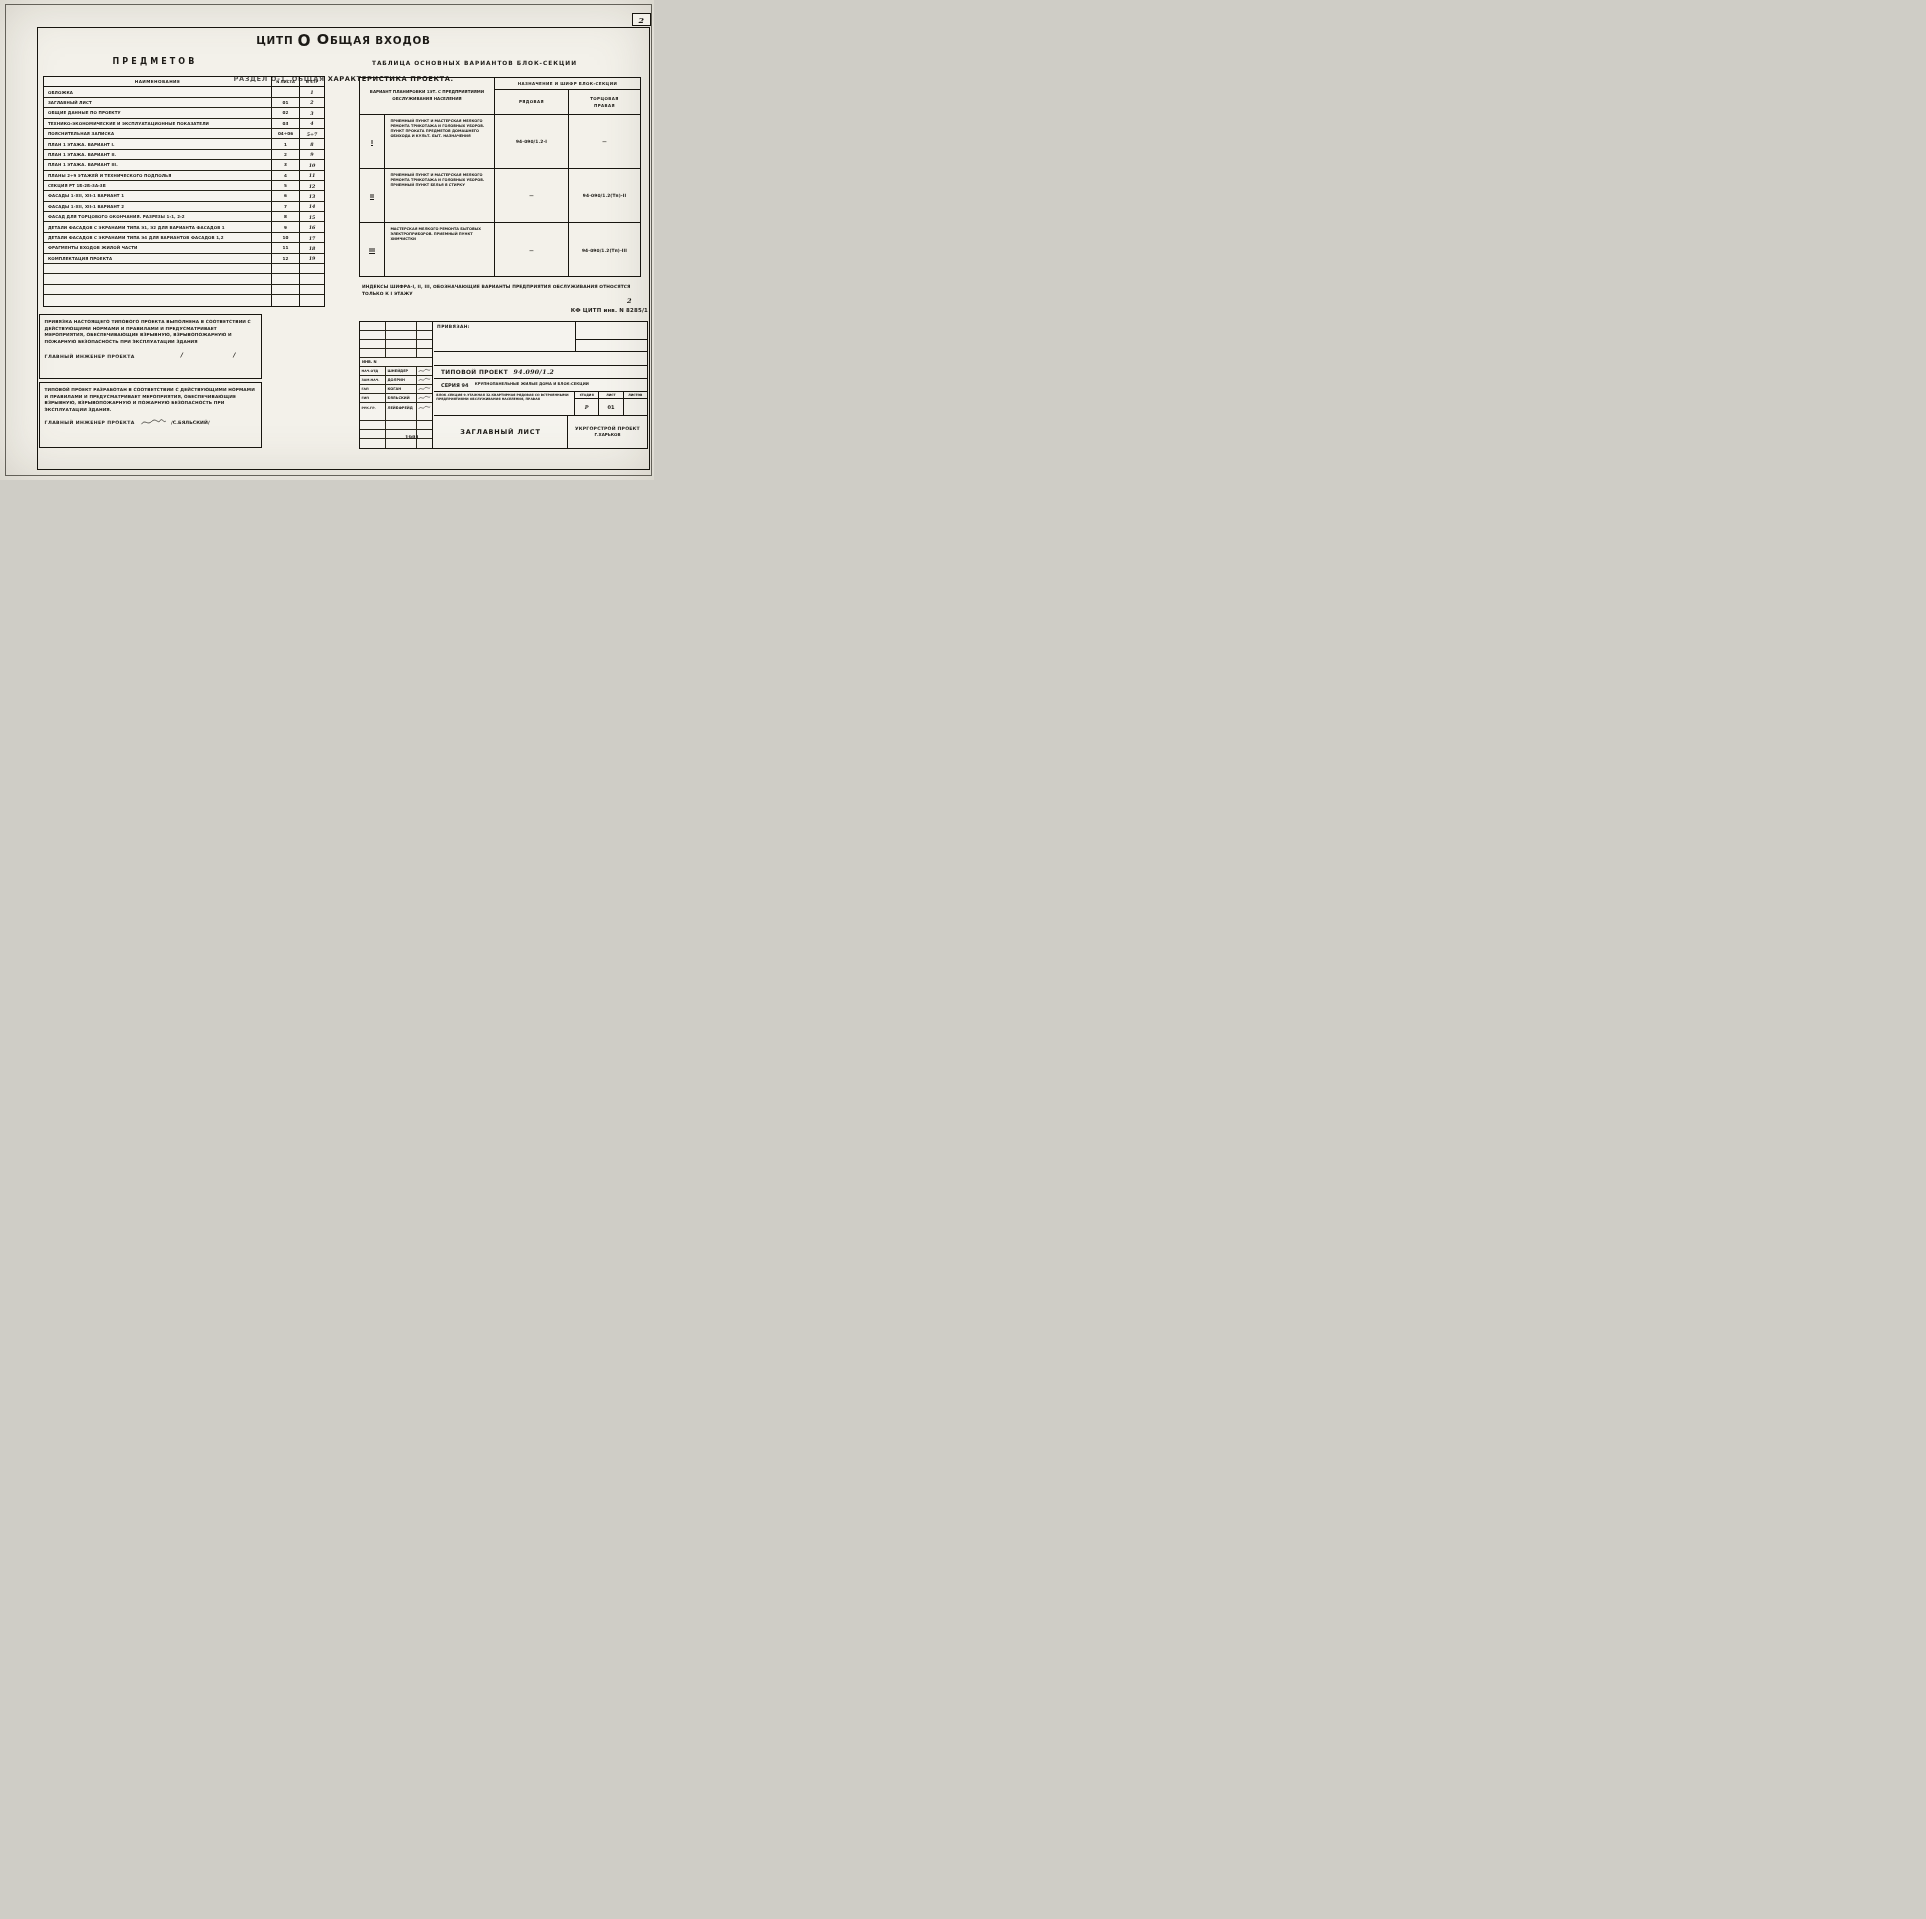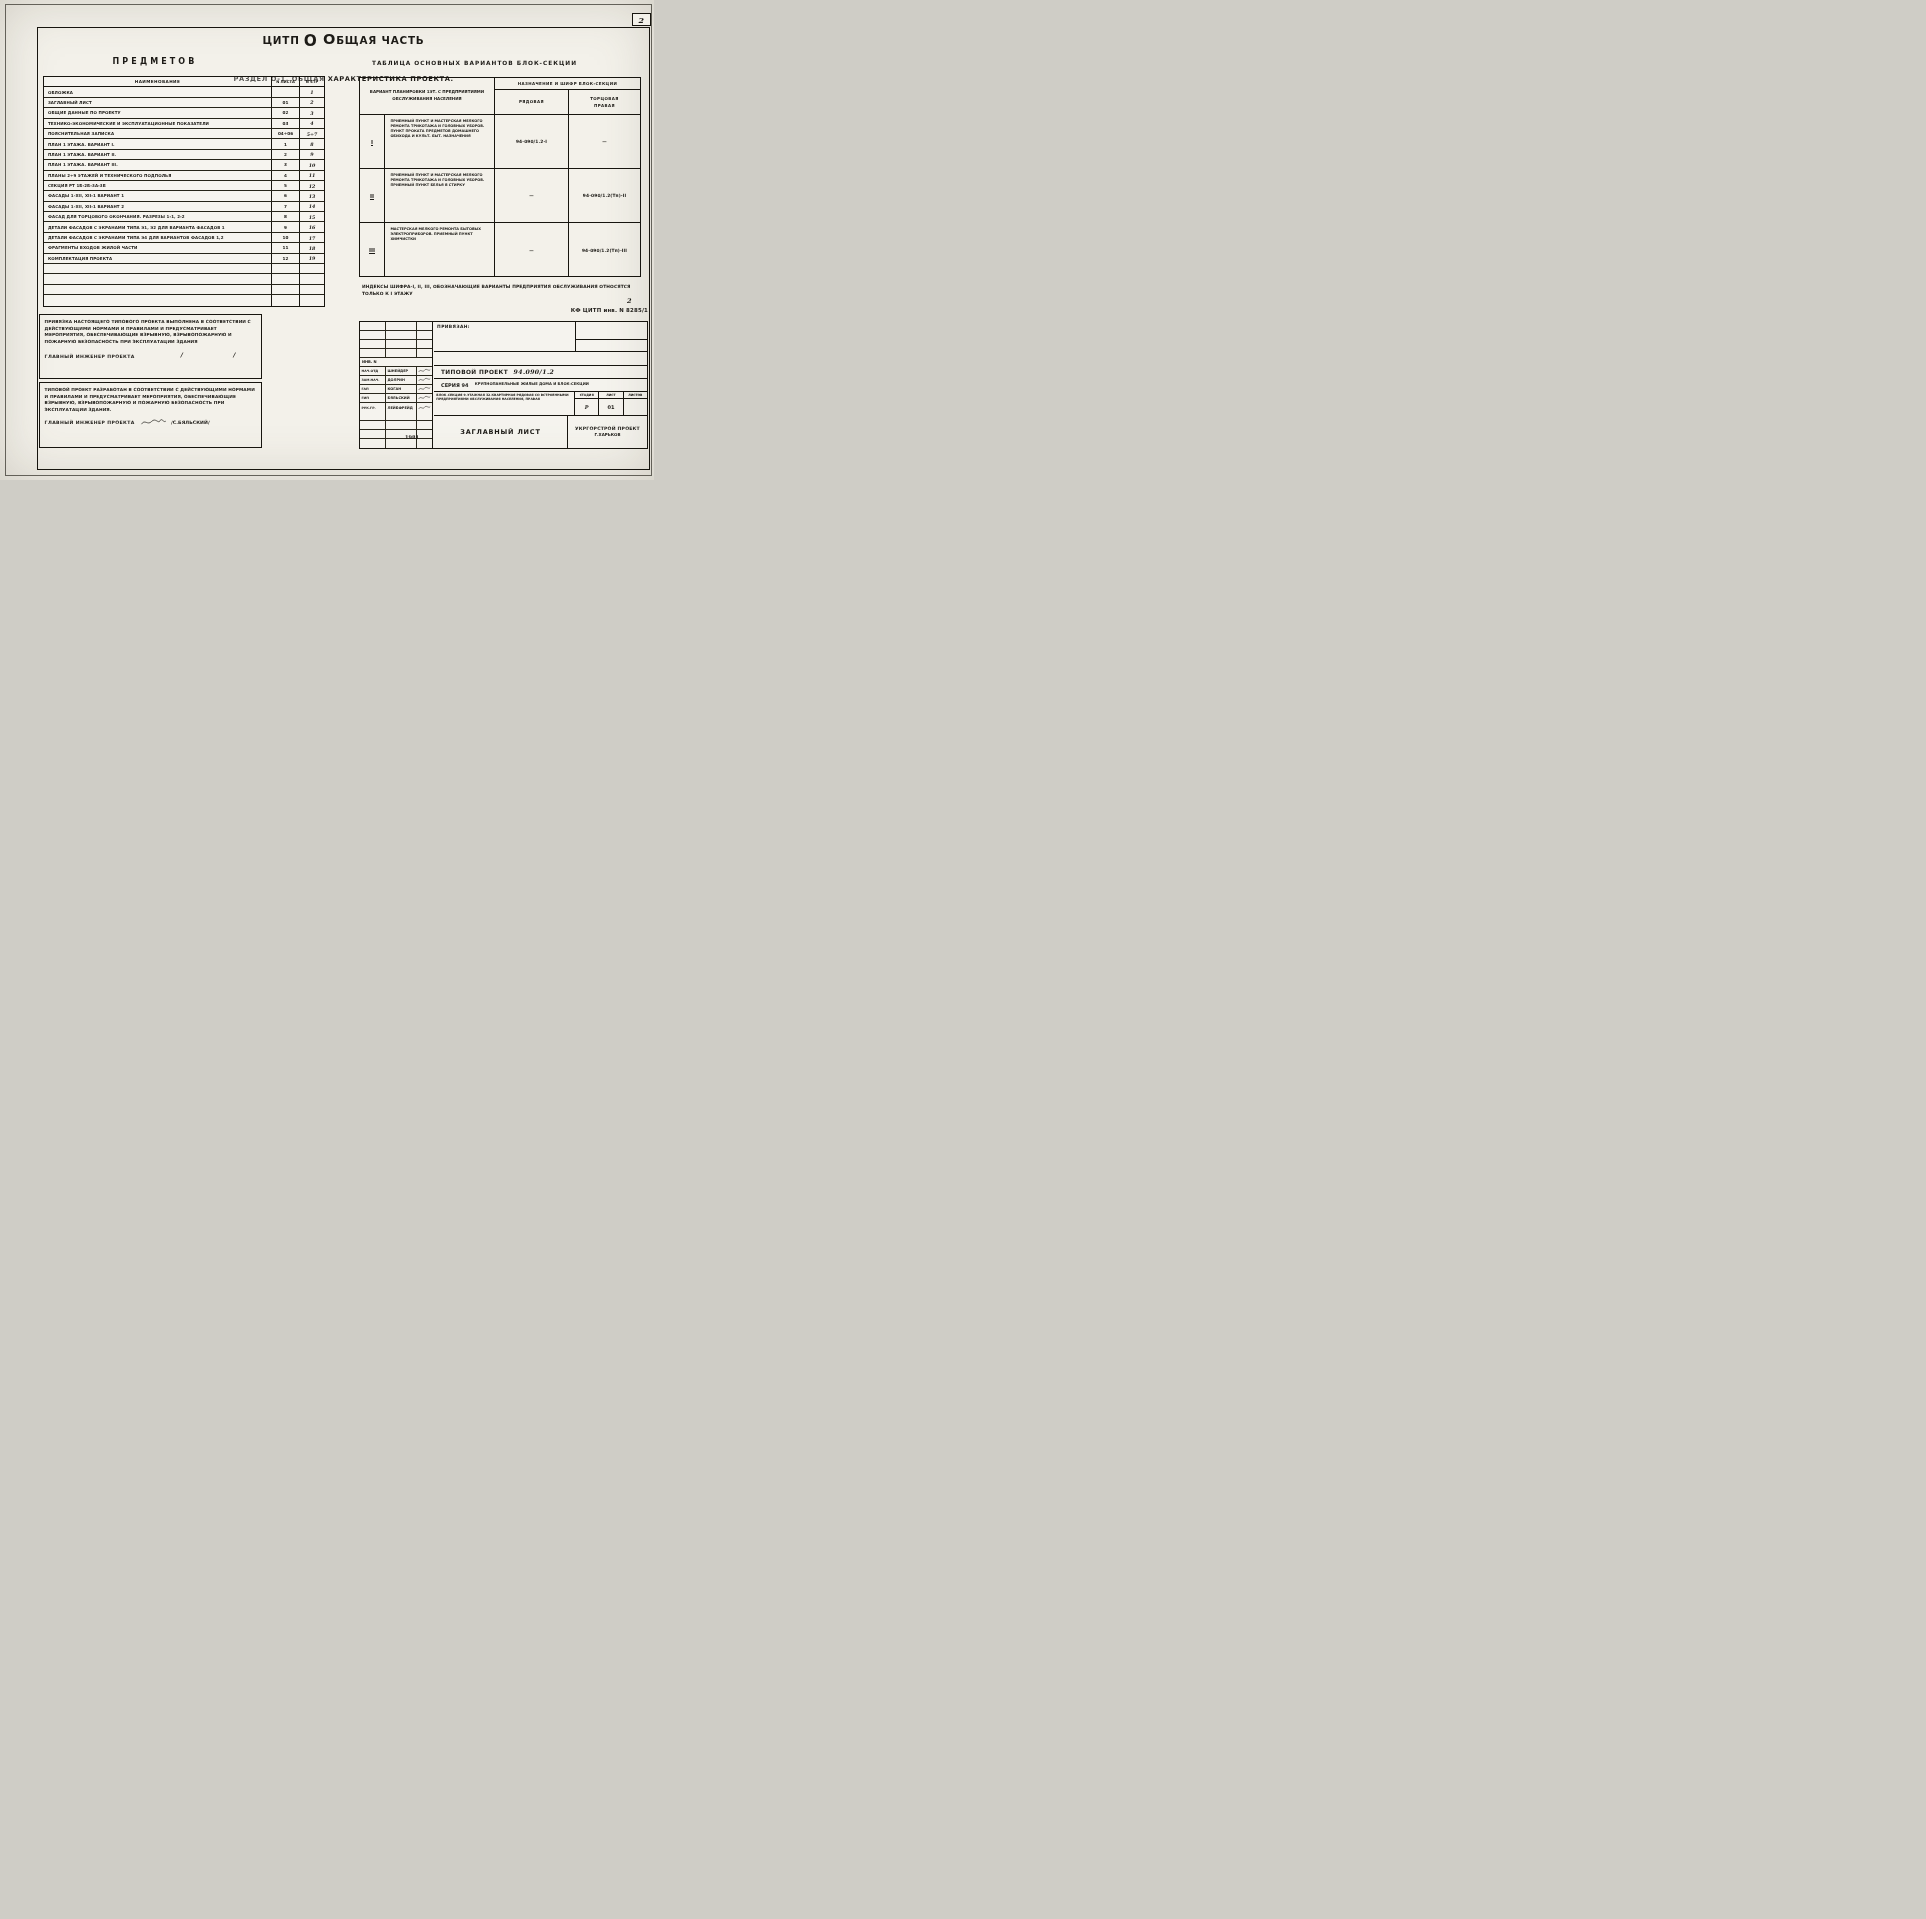--- a/index.html
+++ b/index.html
@@ -190,21 +190,21 @@
 
 <div class="paper">
   <div class="edge-frame"></div>
   <div class="main-frame"></div>
 
   <div class="corner-box">
     <span>2</span>
   </div>
 
   <div class="part-title">
-    <span>ЦИТП</span><span class="big-o">О</span><span class="cap">ОБЩАЯ ЧАСТЬ</span>
+    <span>ЦИТП</span><span class="big-o">О</span><span class="cap">ОБЩАЯ ВХОДОВ</span>
   </div>
   <div class="section-title">РАЗДЕЛ О-1. ОБЩАЯ ХАРАКТЕРИСТИКА ПРОЕКТА.</div>
 
   <div class="toc-heading">ПРЕДМЕТОВ</div>
   <div class="variants-heading">ТАБЛИЦА ОСНОВНЫХ ВАРИАНТОВ БЛОК-СЕКЦИИ</div>
 
   <div class="toc">
     <div class="toc-hrow">
       <div class="c-name">НАИМЕНОВАНИЕ</div>
       <div class="c-sheet">N ЛИСТА</div>

